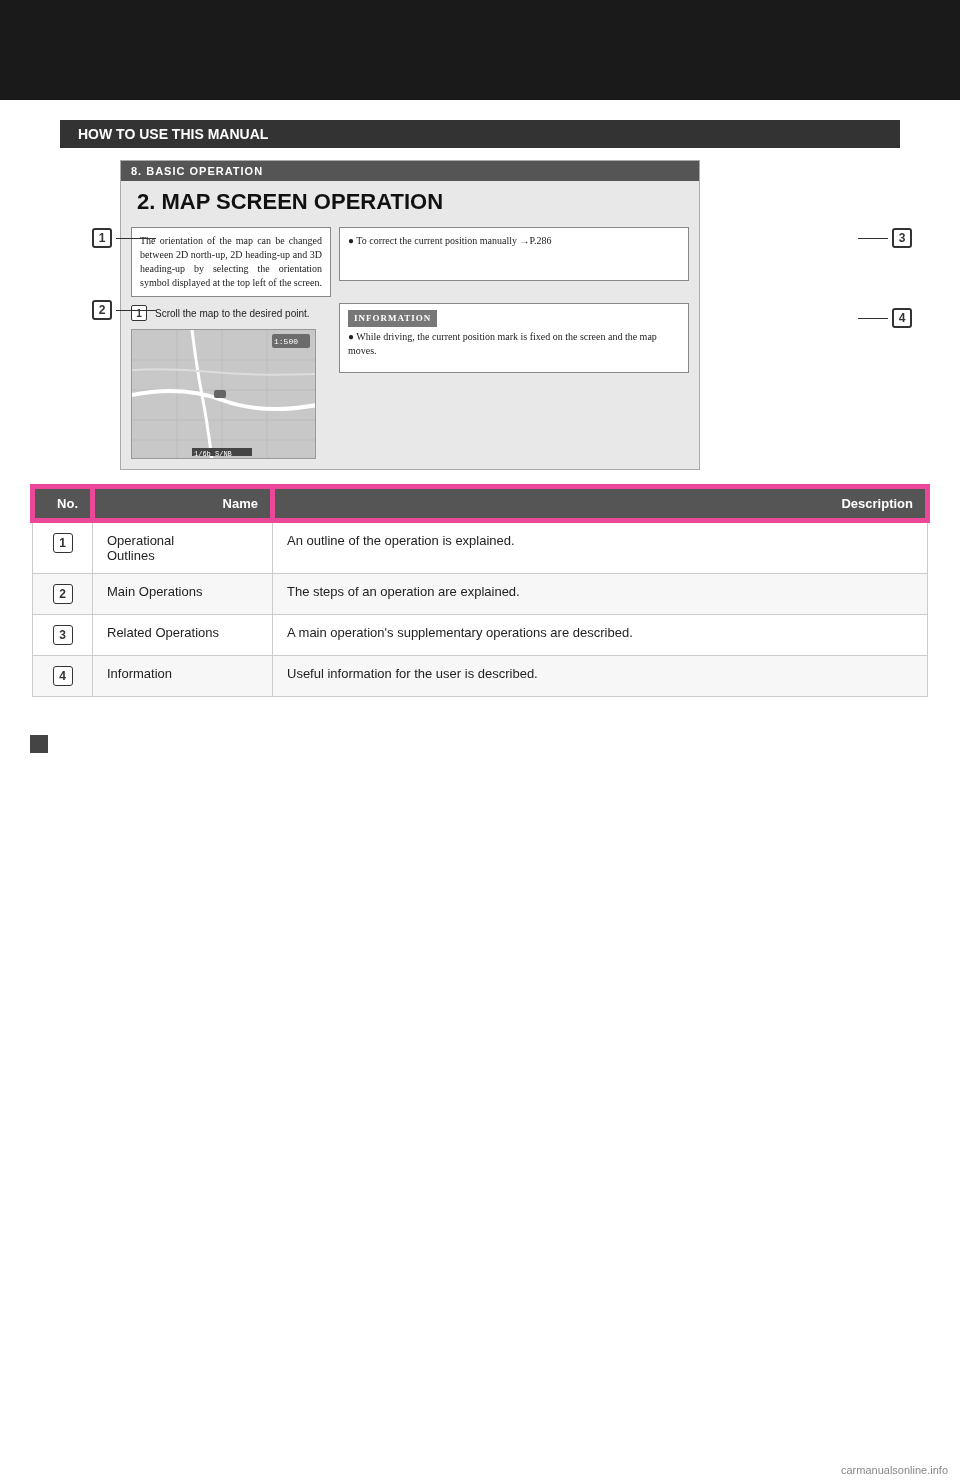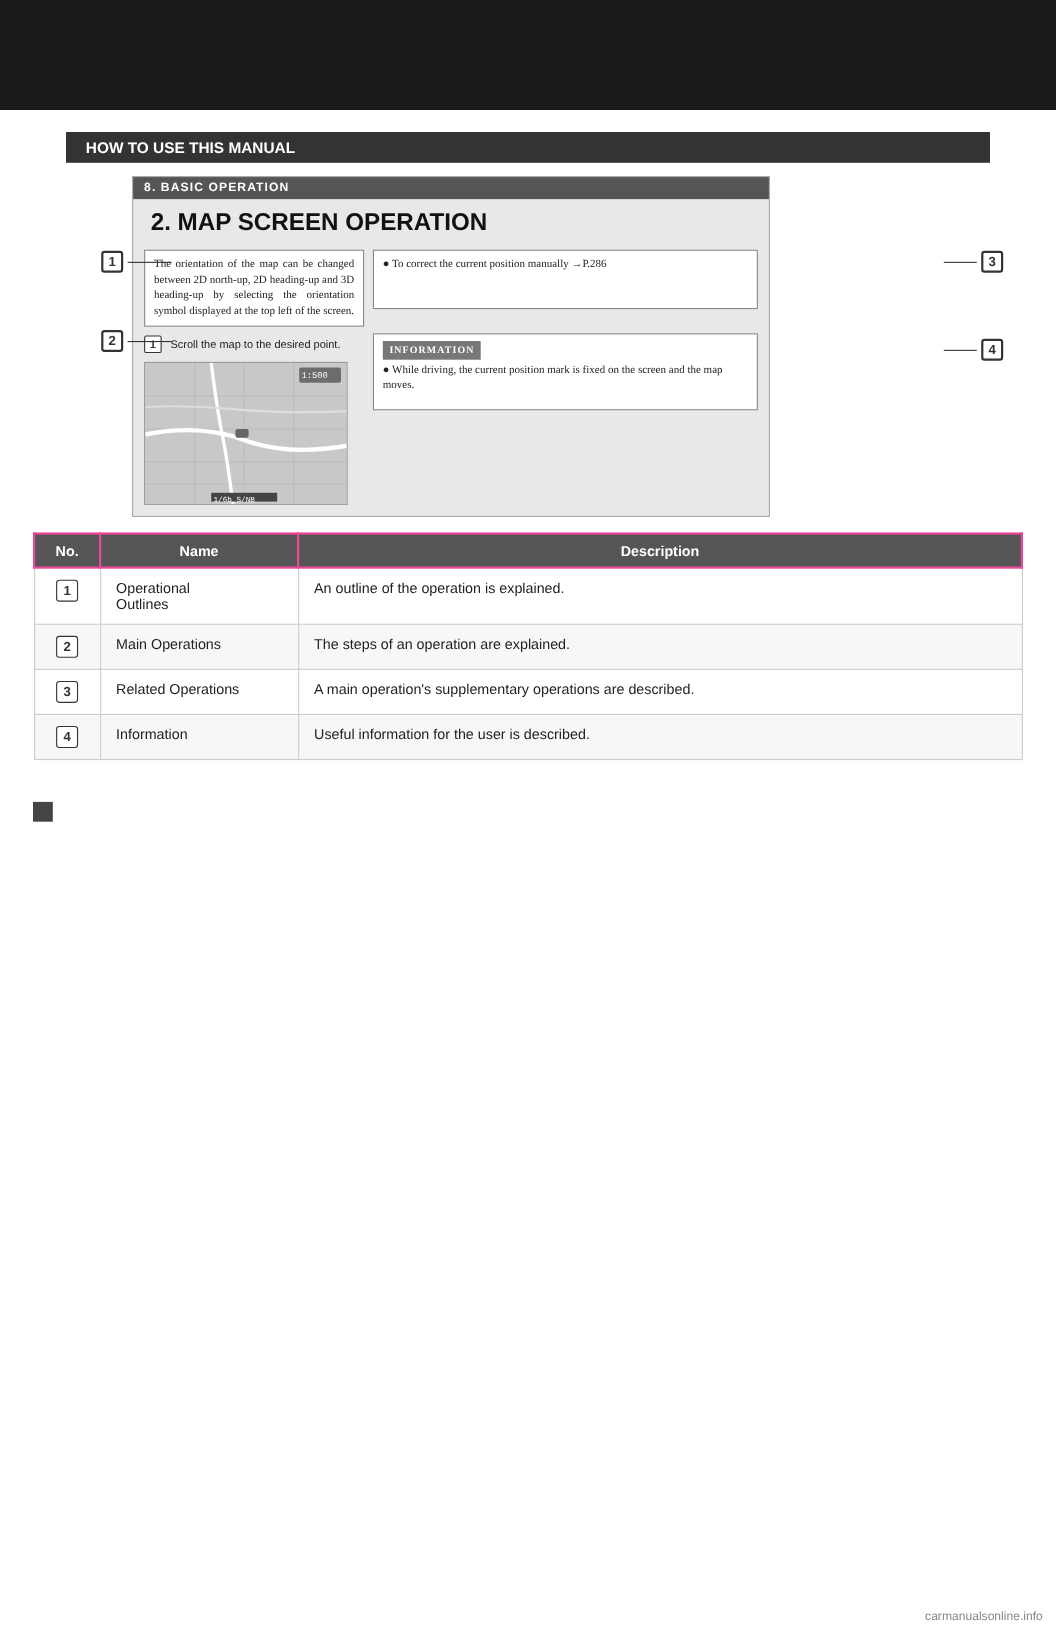--- a/index.html
+++ b/index.html
@@ -161,22 +161,22 @@
     }
 
     .info-table thead tr {
       background: #555;
       color: #fff;
     }
 
     .info-table thead th {
       padding: 7px 12px;
       font-weight: bold;
-      text-align: center;
-      border: 2px solid #ec4899;
+      text-align: right;
+      border: 5px solid #ec4899;
     }
 
     .info-table thead th:first-child { width: 60px; }
     .info-table thead th:nth-child(2) { width: 180px; }
 
     .info-table tbody tr {
       background: #fff;
       border-bottom: 1px solid #ccc;
     }
 

